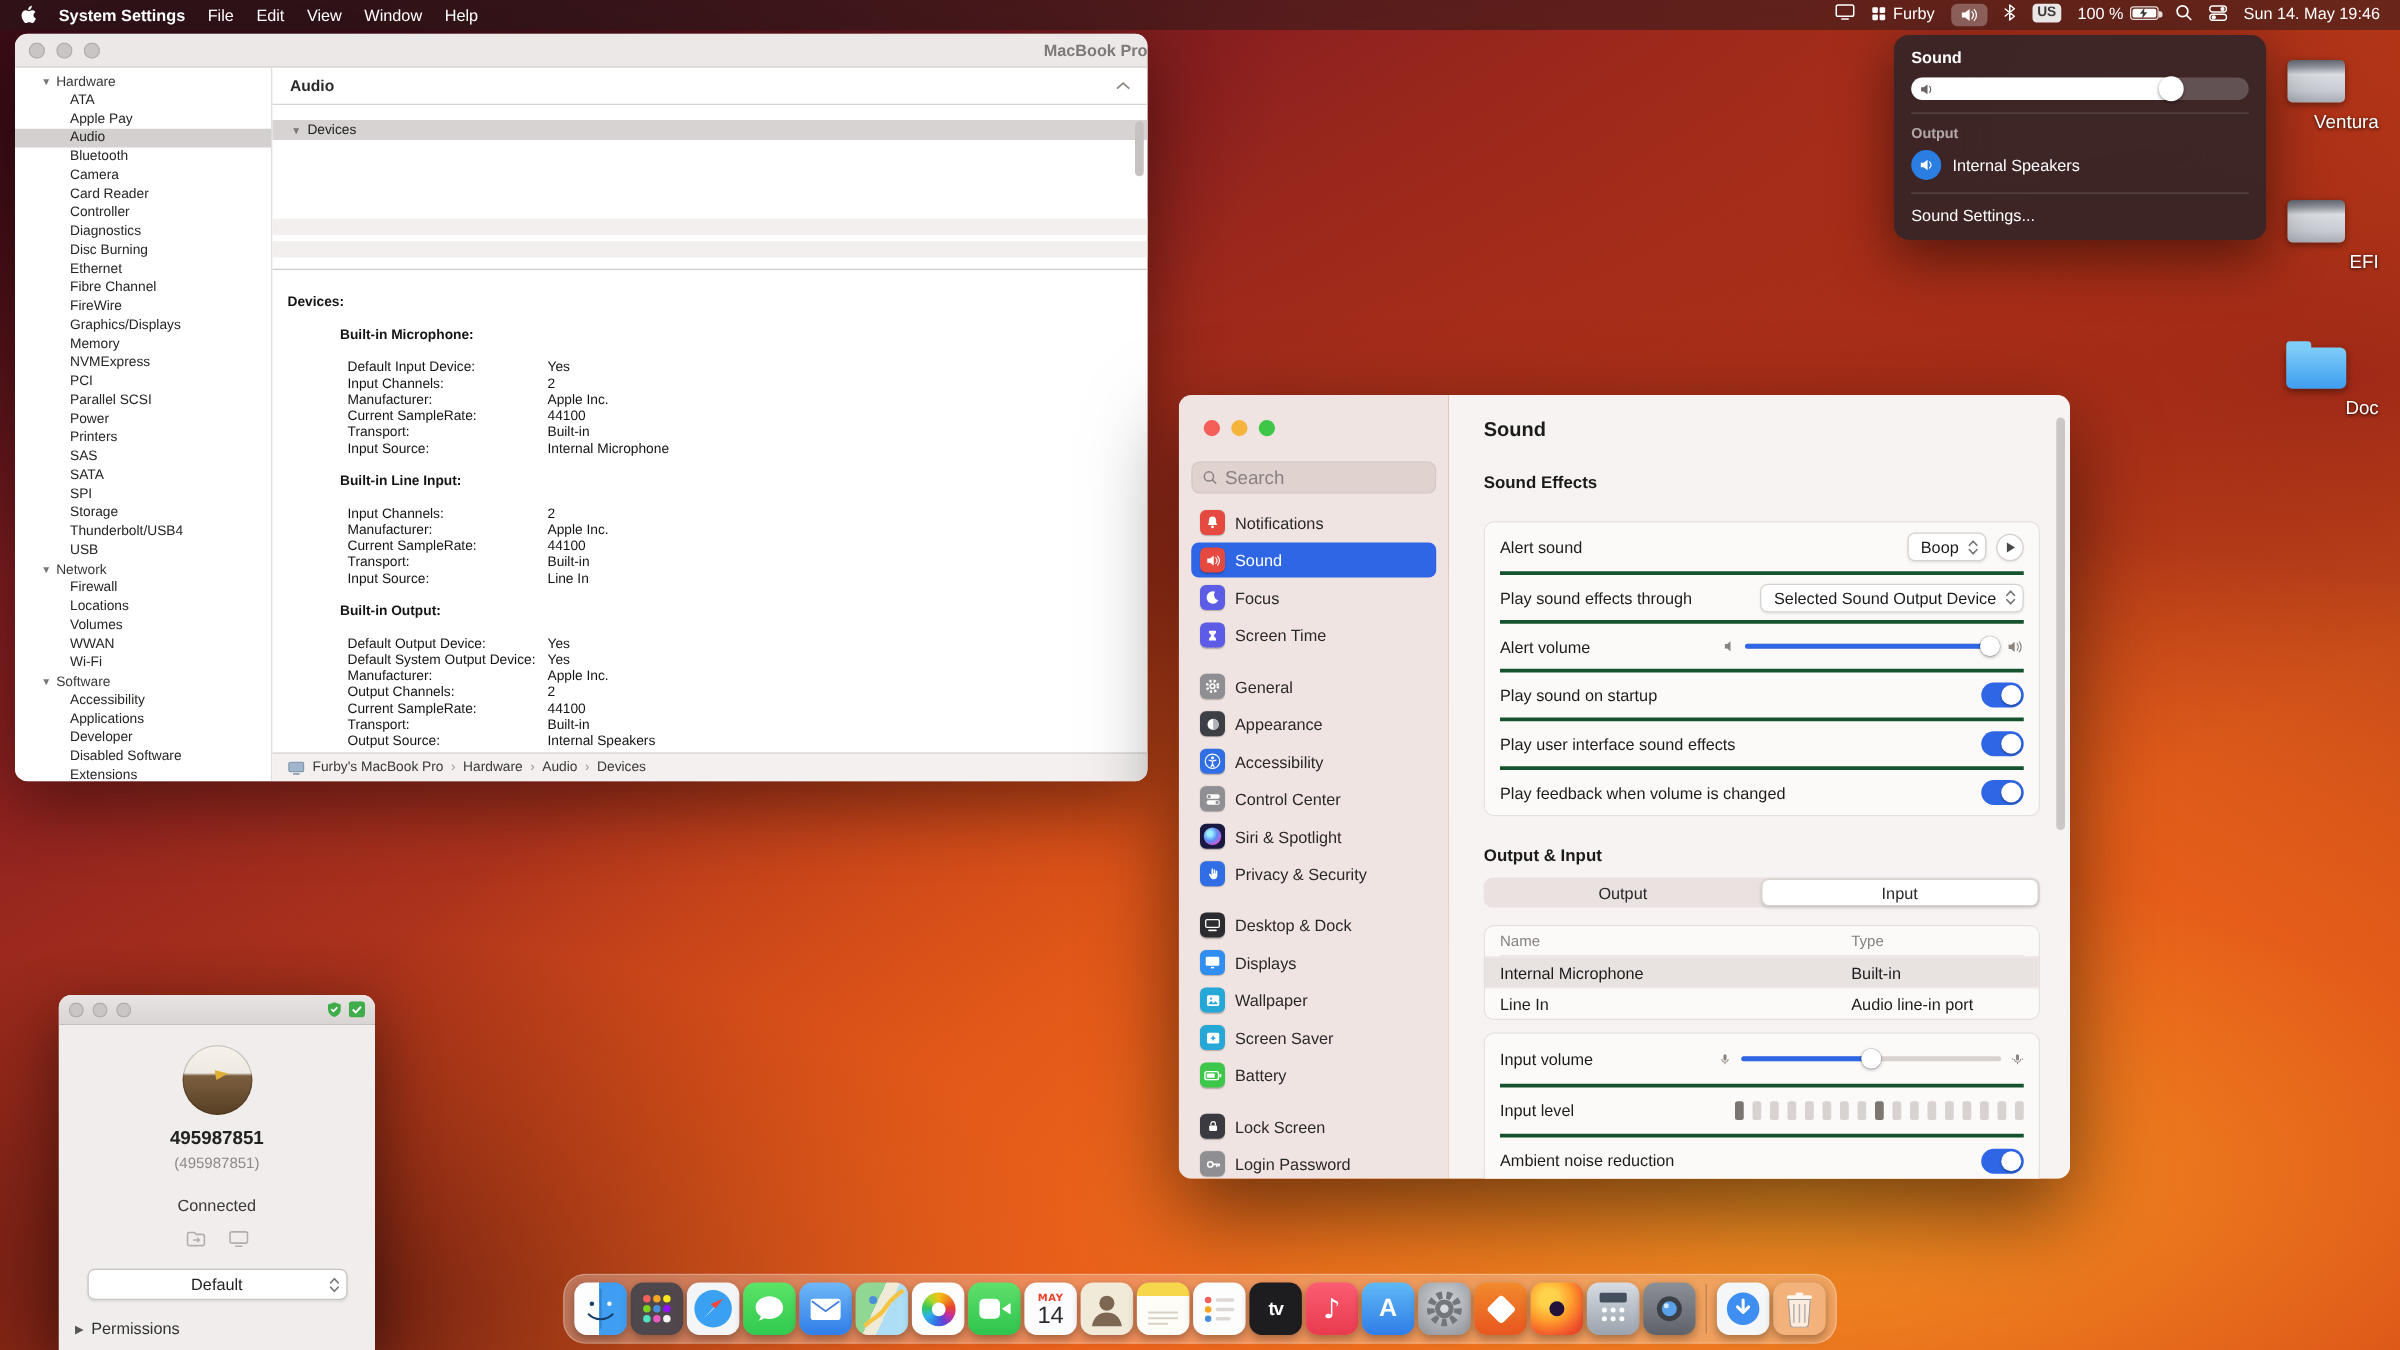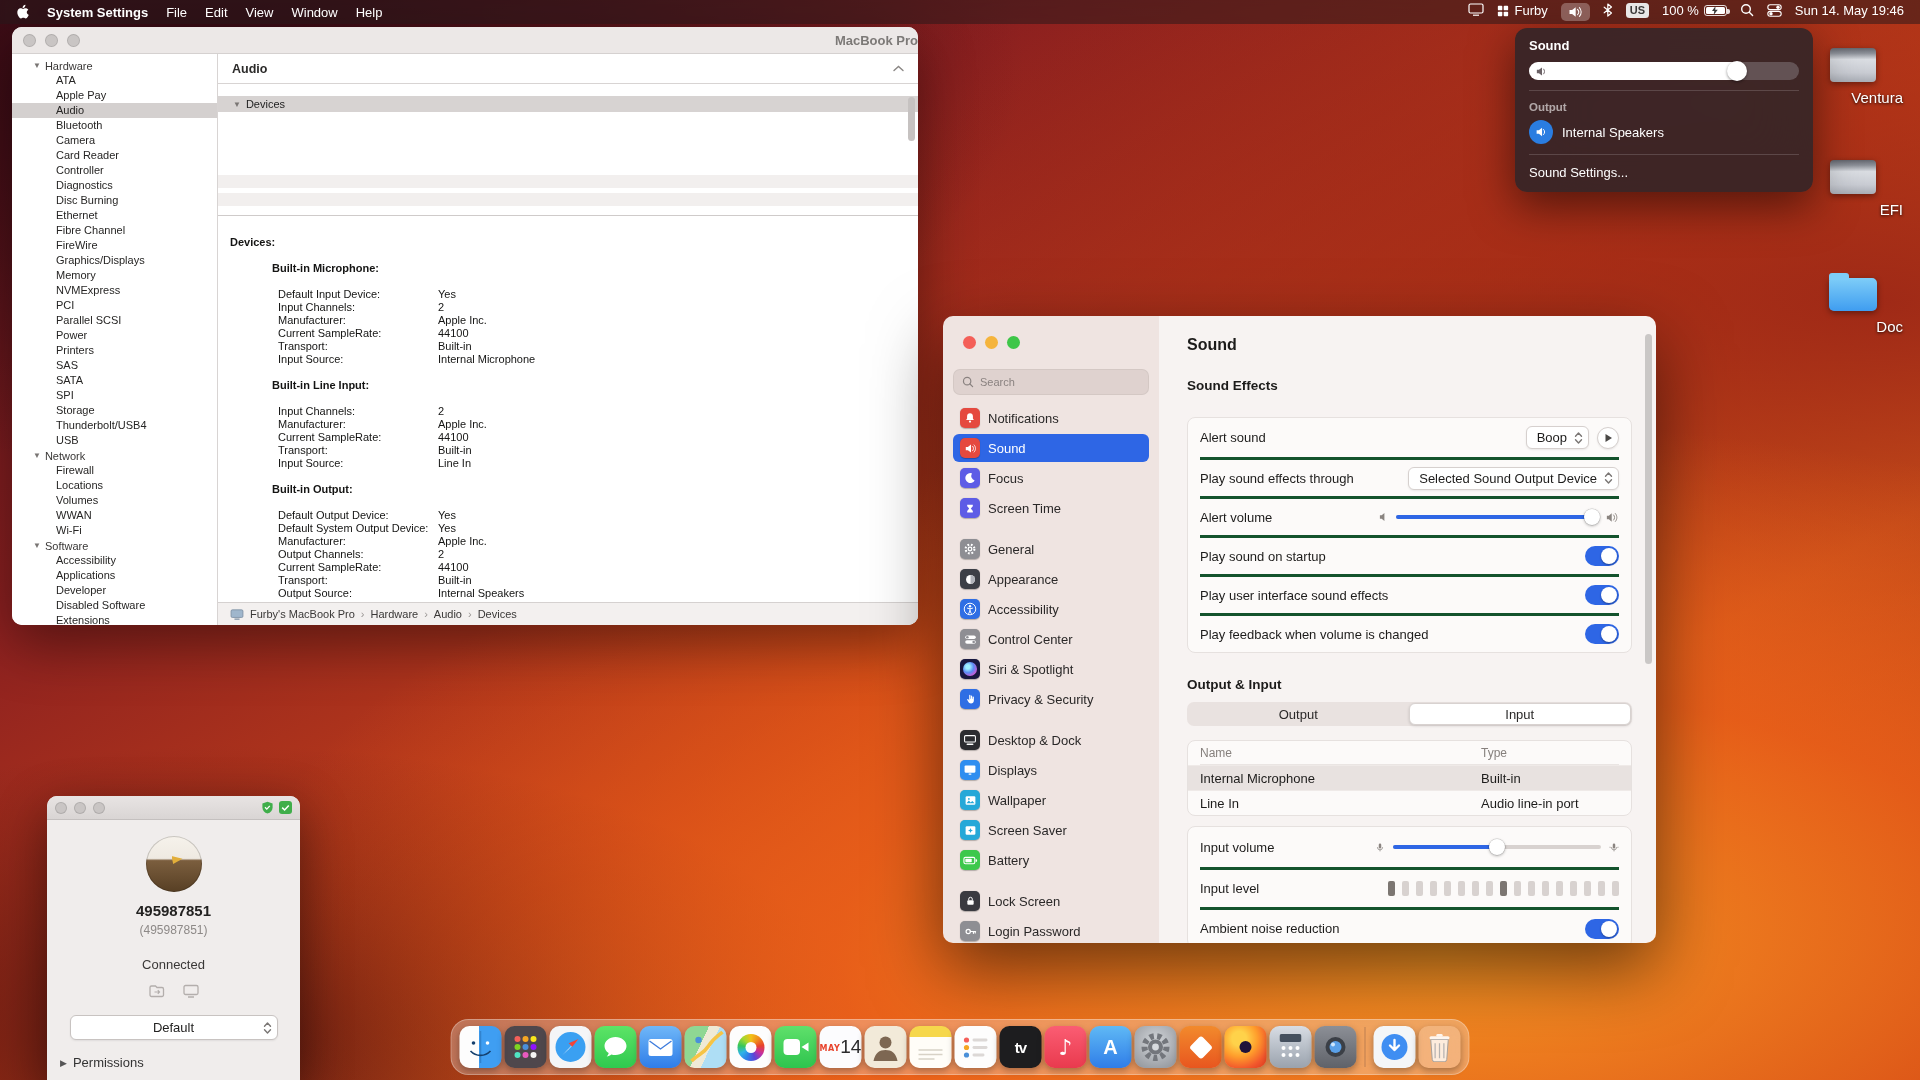--- a/index.html
+++ b/index.html
@@ -77,21 +77,21 @@
 .di-folder{width:48px;height:33px;margin:6px auto 7px;border-radius:3px 5px 5px 5px;background:linear-gradient(180deg,#7ecdf8,#3f9df0);position:relative;box-shadow:0 2px 6px rgba(0,0,0,.4)}
 .di-folder::before{content:"";position:absolute;top:-5px;left:0;width:20px;height:7px;border-radius:3px 3px 0 0;background:#7ecdf8}
 
 
 .win-st{position:absolute;left:943px;top:316px;width:713px;height:627px;border-radius:10px;overflow:hidden;display:flex;box-shadow:0 26px 70px rgba(0,0,0,.55);z-index:30}
 .st-side{width:216px;background:#efe4e1;padding:0 10px;flex:none}
 .st-traffic{display:flex;gap:9px;padding:20px 10px 0}
 .tl-sm{width:13px;height:13px;border-radius:50%}
 .tl-red{background:#f45f58}.tl-yel{background:#f5b43c}.tl-grn{background:#3ec648}
 .st-search{margin-top:20px;height:26px;border-radius:7px;background:rgba(125,104,99,.14);border:1px solid rgba(0,0,0,.05);display:flex;align-items:center;gap:6px;padding:0 8px}
-.st-search input{border:none;background:transparent;outline:none;font-size:11px;color:#3c3a39;width:100%;font-family:"Liberation Sans",sans-serif}
+.st-search input{border:none;background:transparent;outline:none;font-size:15px;color:#3c3a39;width:100%;font-family:"Liberation Sans",sans-serif}
 .st-search input::placeholder{color:#8a8280}
 .st-list{margin-top:9px}
 .st-row{display:flex;align-items:center;gap:8px;height:28px;border-radius:6px;padding:0 7px;font-size:13px;color:#2a2828;margin-bottom:2px}
 .st-row.sel{background:#2e66e5;color:#fff}
 .st-gap{height:11px}
 .st-ic{width:20px;height:20px;border-radius:5px;flex:none;display:flex;align-items:center;justify-content:center;box-shadow:0 .5px 1px rgba(0,0,0,.25)}
 .st-main{flex:1;background:#f7f3f2;position:relative;padding:0 24px 0 28px;overflow:hidden}
 .st-title{margin-top:20px;font-size:16px;font-weight:bold;color:#1c1b1a}
 .st-h2{margin-top:24px;font-size:13.5px;font-weight:bold;color:#1c1b1a}
 .card{margin-top:24px;background:#fcfaf9;border:1px solid #e6e1df;border-radius:8px;padding:0 12px}
@@ -145,21 +145,21 @@
 .d-finder{background:linear-gradient(90deg,#fdfdfd 0 46%,#3f9ef2 46% 100%)}
 .d-launchpad{background:rgba(56,62,74,.85)}
 .d-safari{background:#f4f5f7}
 .d-messages{background:linear-gradient(180deg,#5ce466,#2fc94f)}
 .d-mail{background:linear-gradient(180deg,#6fb7f8,#2f7de8)}
 .d-maps{background:linear-gradient(115deg,#8fd793 0 40%,#efead6 40% 58%,#aedef5 58% 100%)}
 .d-photos{background:#fdfdfd}
 .d-photos::before{content:"";width:27px;height:27px;border-radius:50%;background:conic-gradient(#f3c117,#ef8c1d,#e8422c,#c52ea0,#5b44d8,#2f7de8,#2fb4e8,#36c75a,#a4d82f,#f3c117)}
 .d-photos::after{content:"";position:absolute;width:11px;height:11px;border-radius:50%;background:#fdfdfd}
 .d-facetime{background:linear-gradient(180deg,#5fe06b,#2ec44e)}
-.d-calendar{background:#fcfcfe;}
+.d-calendar{background:#fcfcfe;flex-direction:column}
 .cal-m{font-size:8px;color:#e8432c;font-weight:bold;letter-spacing:.5px;margin-top:3px}
 .cal-d{font-size:19px;color:#2b2b2d;line-height:1.05}
 .d-contacts{background:#f2ead9}
 .d-notes{background:linear-gradient(180deg,#f6d74b 0 11px,#fffdf8 11px)}
 .d-reminders{background:#fdfdfd}
 .d-tv{background:#1d1d1f}
 .d-tv::before{content:"tv";color:#fff;font-weight:bold;font-size:15px;letter-spacing:-1px}
 .d-music{background:linear-gradient(180deg,#fb5d73,#e93a4e)}
 .d-music::before{content:"♪";font-family:"DejaVu Sans",sans-serif;color:#fff;font-size:22px}
 .d-appstore{background:linear-gradient(180deg,#5fb9f5,#2f7de8)}

